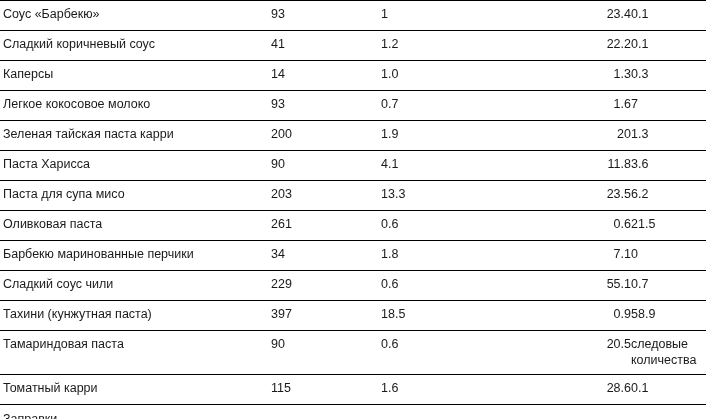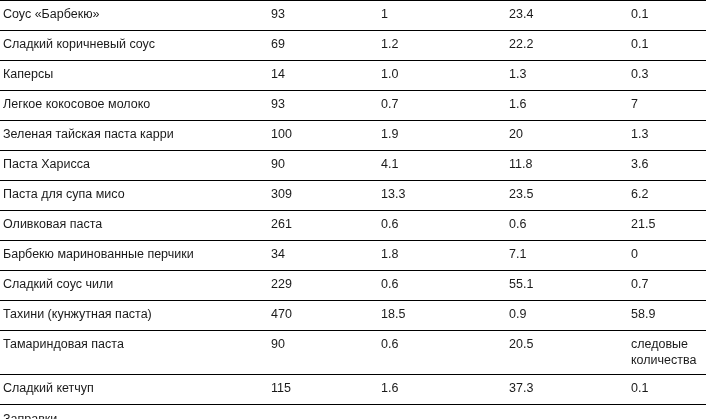--- a/index.html
+++ b/index.html
@@ -24,21 +24,21 @@
     border-bottom: 1px solid #000000;
     padding: 6px 0 6px 0;
     font-size: 12.5px;
     line-height: 1.25;
     vertical-align: top;
     height: 17px;
   }
   .col-name   { width: 268px; padding-left: 3px !important; }
   .col-kcal   { width: 110px; }
   .col-prot   { width: 128px; }
-  .col-carb   { width: 122px; }
+  .col-carb   { width: 122px; text-align: right; }
   .col-fat    { width: 78px; }
   .section-row td {
     padding-top: 7px;
     padding-bottom: 7px;
   }
   .multi { white-space: pre-line; }
 </style>
 </head>
 <body>
 
@@ -46,56 +46,56 @@
   <tbody>
       <tr>
         <td class="col-name">Соус «Барбекю»</td>
         <td class="col-kcal">93</td>
         <td class="col-prot">1</td>
         <td class="col-carb">23.4</td>
         <td class="col-fat">0.1</td>
       </tr>
       <tr>
         <td class="col-name">Сладкий коричневый соус</td>
-        <td class="col-kcal">69</td>
+        <td class="col-kcal">41</td>
         <td class="col-prot">1.2</td>
         <td class="col-carb">22.2</td>
         <td class="col-fat">0.1</td>
       </tr>
       <tr>
         <td class="col-name">Каперсы</td>
         <td class="col-kcal">14</td>
         <td class="col-prot">1.0</td>
         <td class="col-carb">1.3</td>
         <td class="col-fat">0.3</td>
       </tr>
       <tr>
         <td class="col-name">Легкое кокосовое молоко</td>
         <td class="col-kcal">93</td>
         <td class="col-prot">0.7</td>
         <td class="col-carb">1.6</td>
         <td class="col-fat">7</td>
       </tr>
       <tr>
         <td class="col-name">Зеленая тайская паста карри</td>
-        <td class="col-kcal">100</td>
+        <td class="col-kcal">200</td>
         <td class="col-prot">1.9</td>
         <td class="col-carb">20</td>
         <td class="col-fat">1.3</td>
       </tr>
       <tr>
         <td class="col-name">Паста Харисса</td>
         <td class="col-kcal">90</td>
         <td class="col-prot">4.1</td>
         <td class="col-carb">11.8</td>
         <td class="col-fat">3.6</td>
       </tr>
       <tr>
         <td class="col-name">Паста для супа мисо</td>
-        <td class="col-kcal">309</td>
+        <td class="col-kcal">203</td>
         <td class="col-prot">13.3</td>
         <td class="col-carb">23.5</td>
         <td class="col-fat">6.2</td>
       </tr>
       <tr>
         <td class="col-name">Оливковая паста</td>
         <td class="col-kcal">261</td>
         <td class="col-prot">0.6</td>
         <td class="col-carb">0.6</td>
         <td class="col-fat">21.5</td>
@@ -109,38 +109,38 @@
       </tr>
       <tr>
         <td class="col-name">Сладкий соус чили</td>
         <td class="col-kcal">229</td>
         <td class="col-prot">0.6</td>
         <td class="col-carb">55.1</td>
         <td class="col-fat">0.7</td>
       </tr>
       <tr>
         <td class="col-name">Тахини (кунжутная паста)</td>
-        <td class="col-kcal">470</td>
+        <td class="col-kcal">397</td>
         <td class="col-prot">18.5</td>
         <td class="col-carb">0.9</td>
         <td class="col-fat">58.9</td>
       </tr>
       <tr>
         <td class="col-name">Тамариндовая паста</td>
         <td class="col-kcal">90</td>
         <td class="col-prot">0.6</td>
         <td class="col-carb">20.5</td>
         <td class="col-fat multi">следовые
 количества</td>
       </tr>
       <tr>
-        <td class="col-name">Сладкий кетчуп</td>
+        <td class="col-name">Томатный карри</td>
         <td class="col-kcal">115</td>
         <td class="col-prot">1.6</td>
-        <td class="col-carb">37.3</td>
+        <td class="col-carb">28.6</td>
         <td class="col-fat">0.1</td>
       </tr>
       <tr class="section-row">
         <td class="col-name">Заправки</td>
         <td class="col-kcal"></td>
         <td class="col-prot"></td>
         <td class="col-carb"></td>
         <td class="col-fat"></td>
       </tr>
     </tbody>

